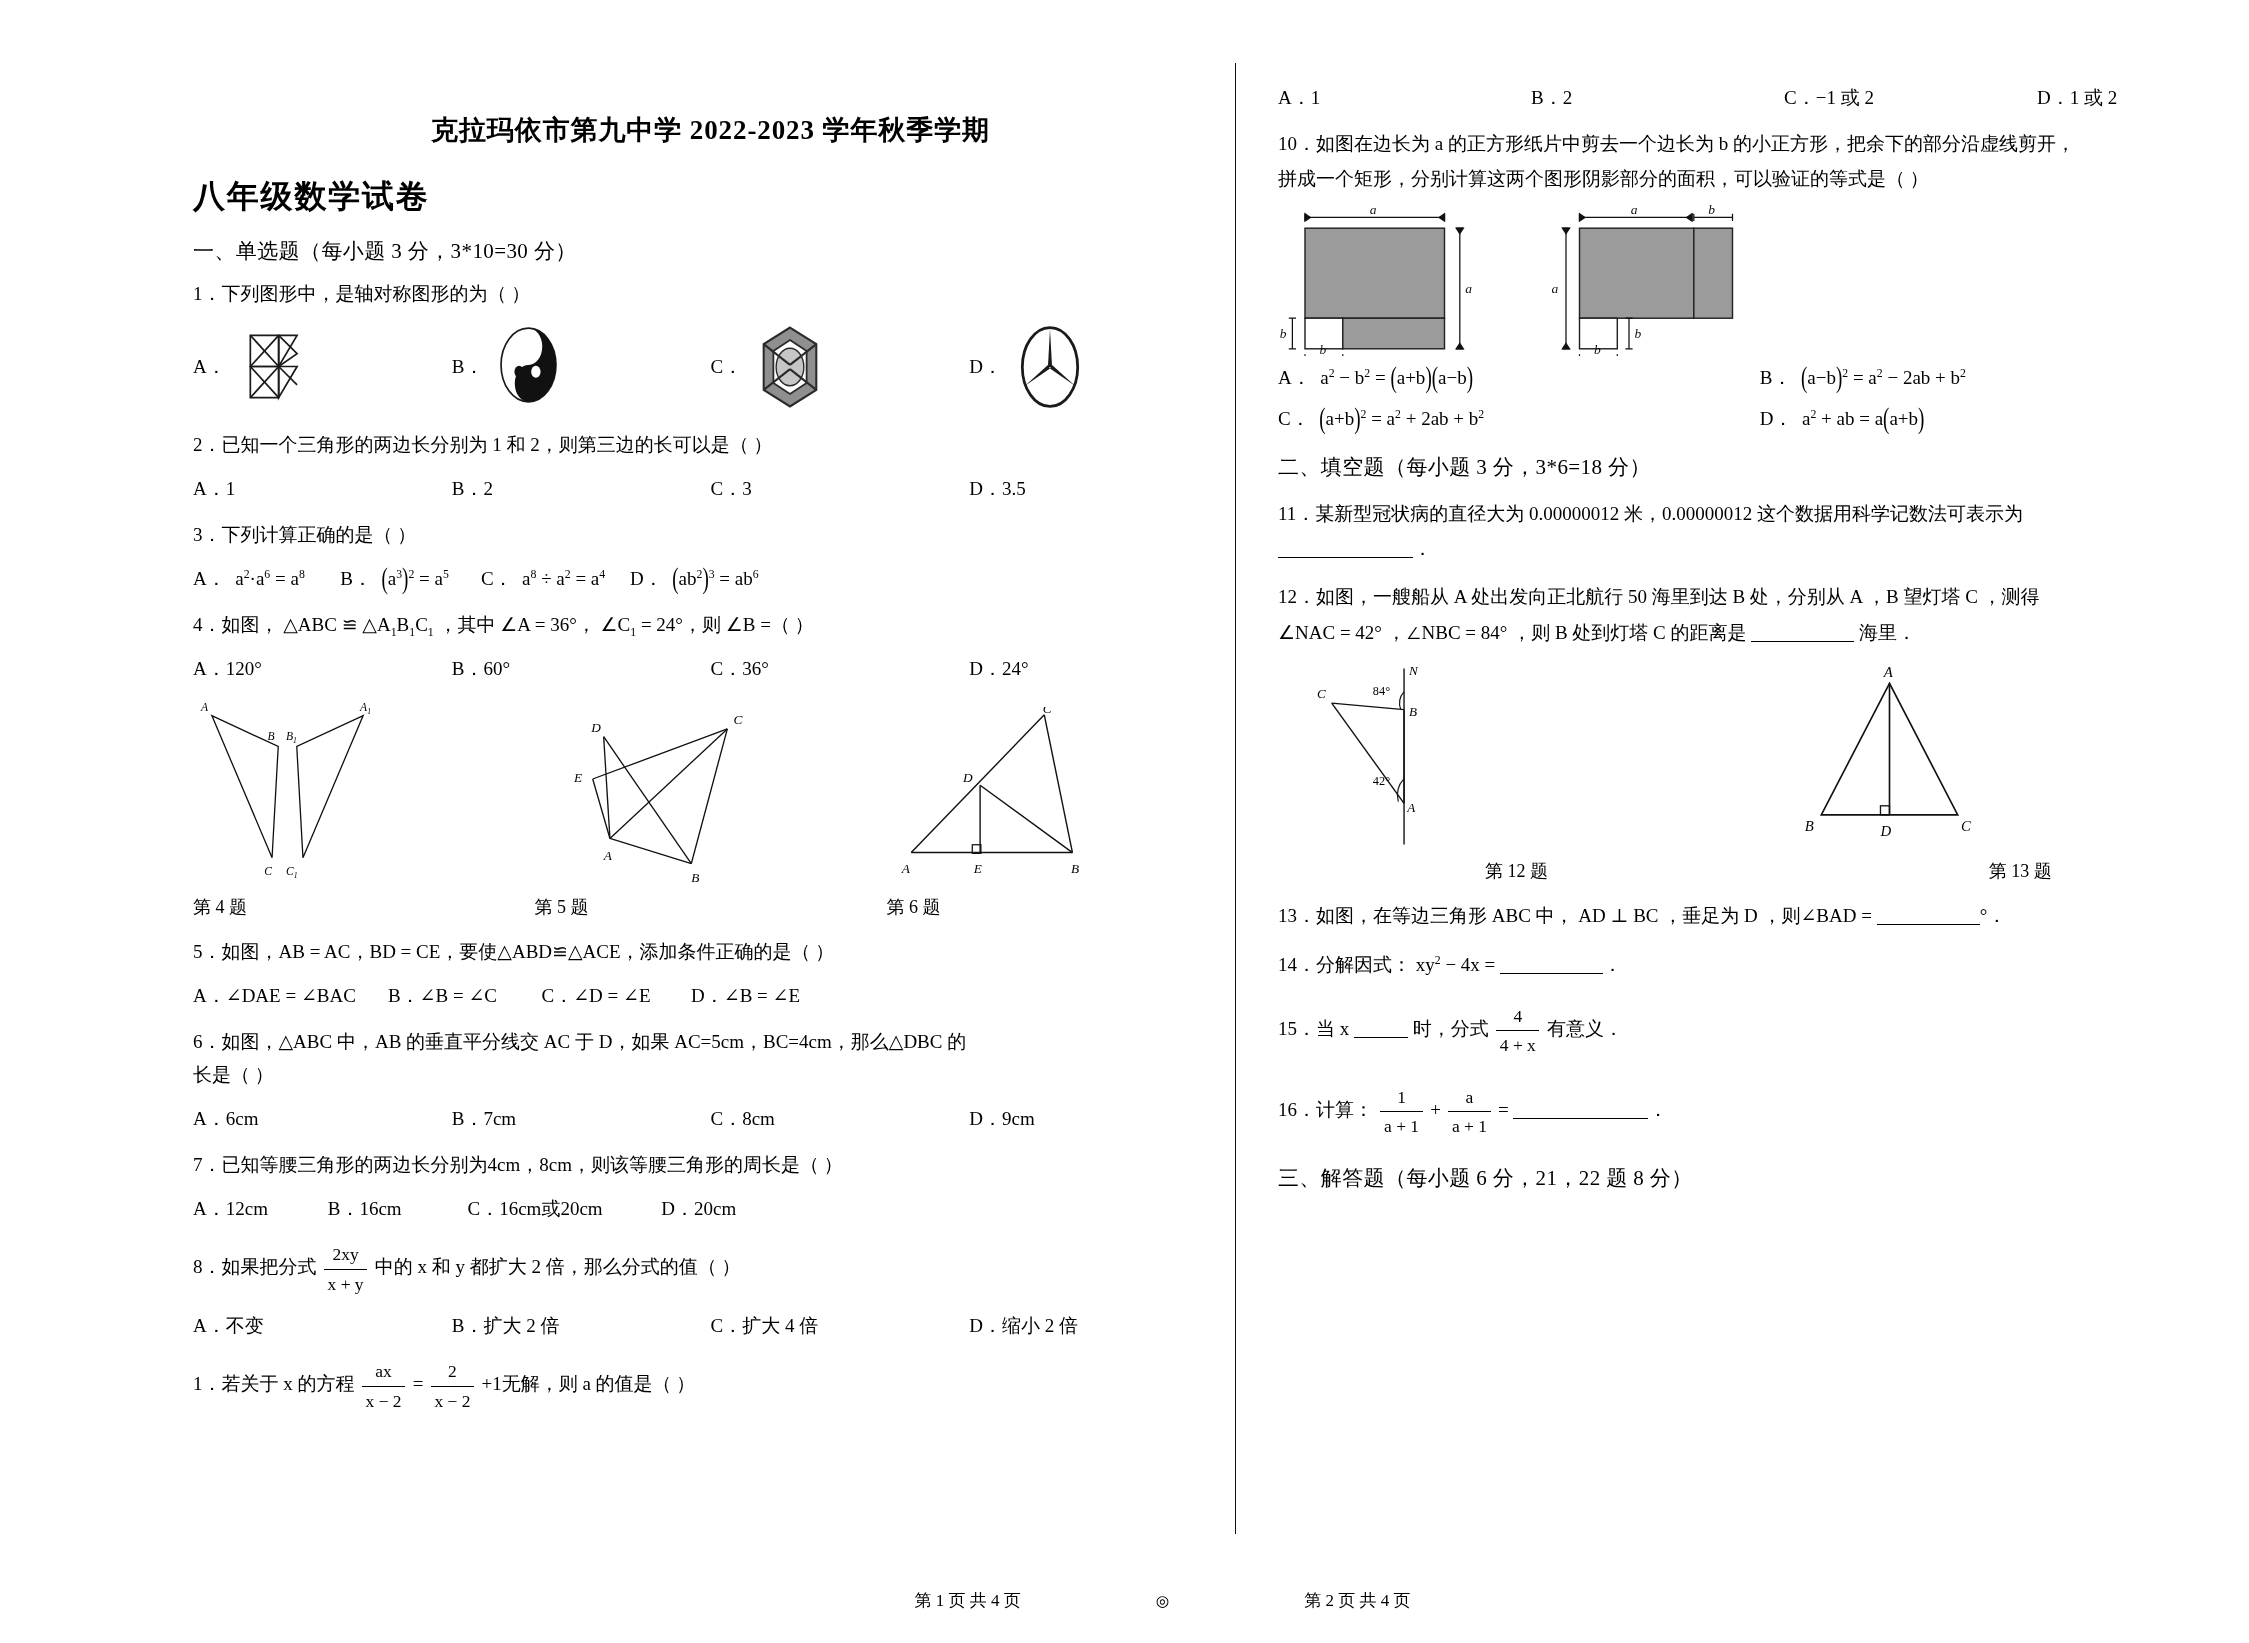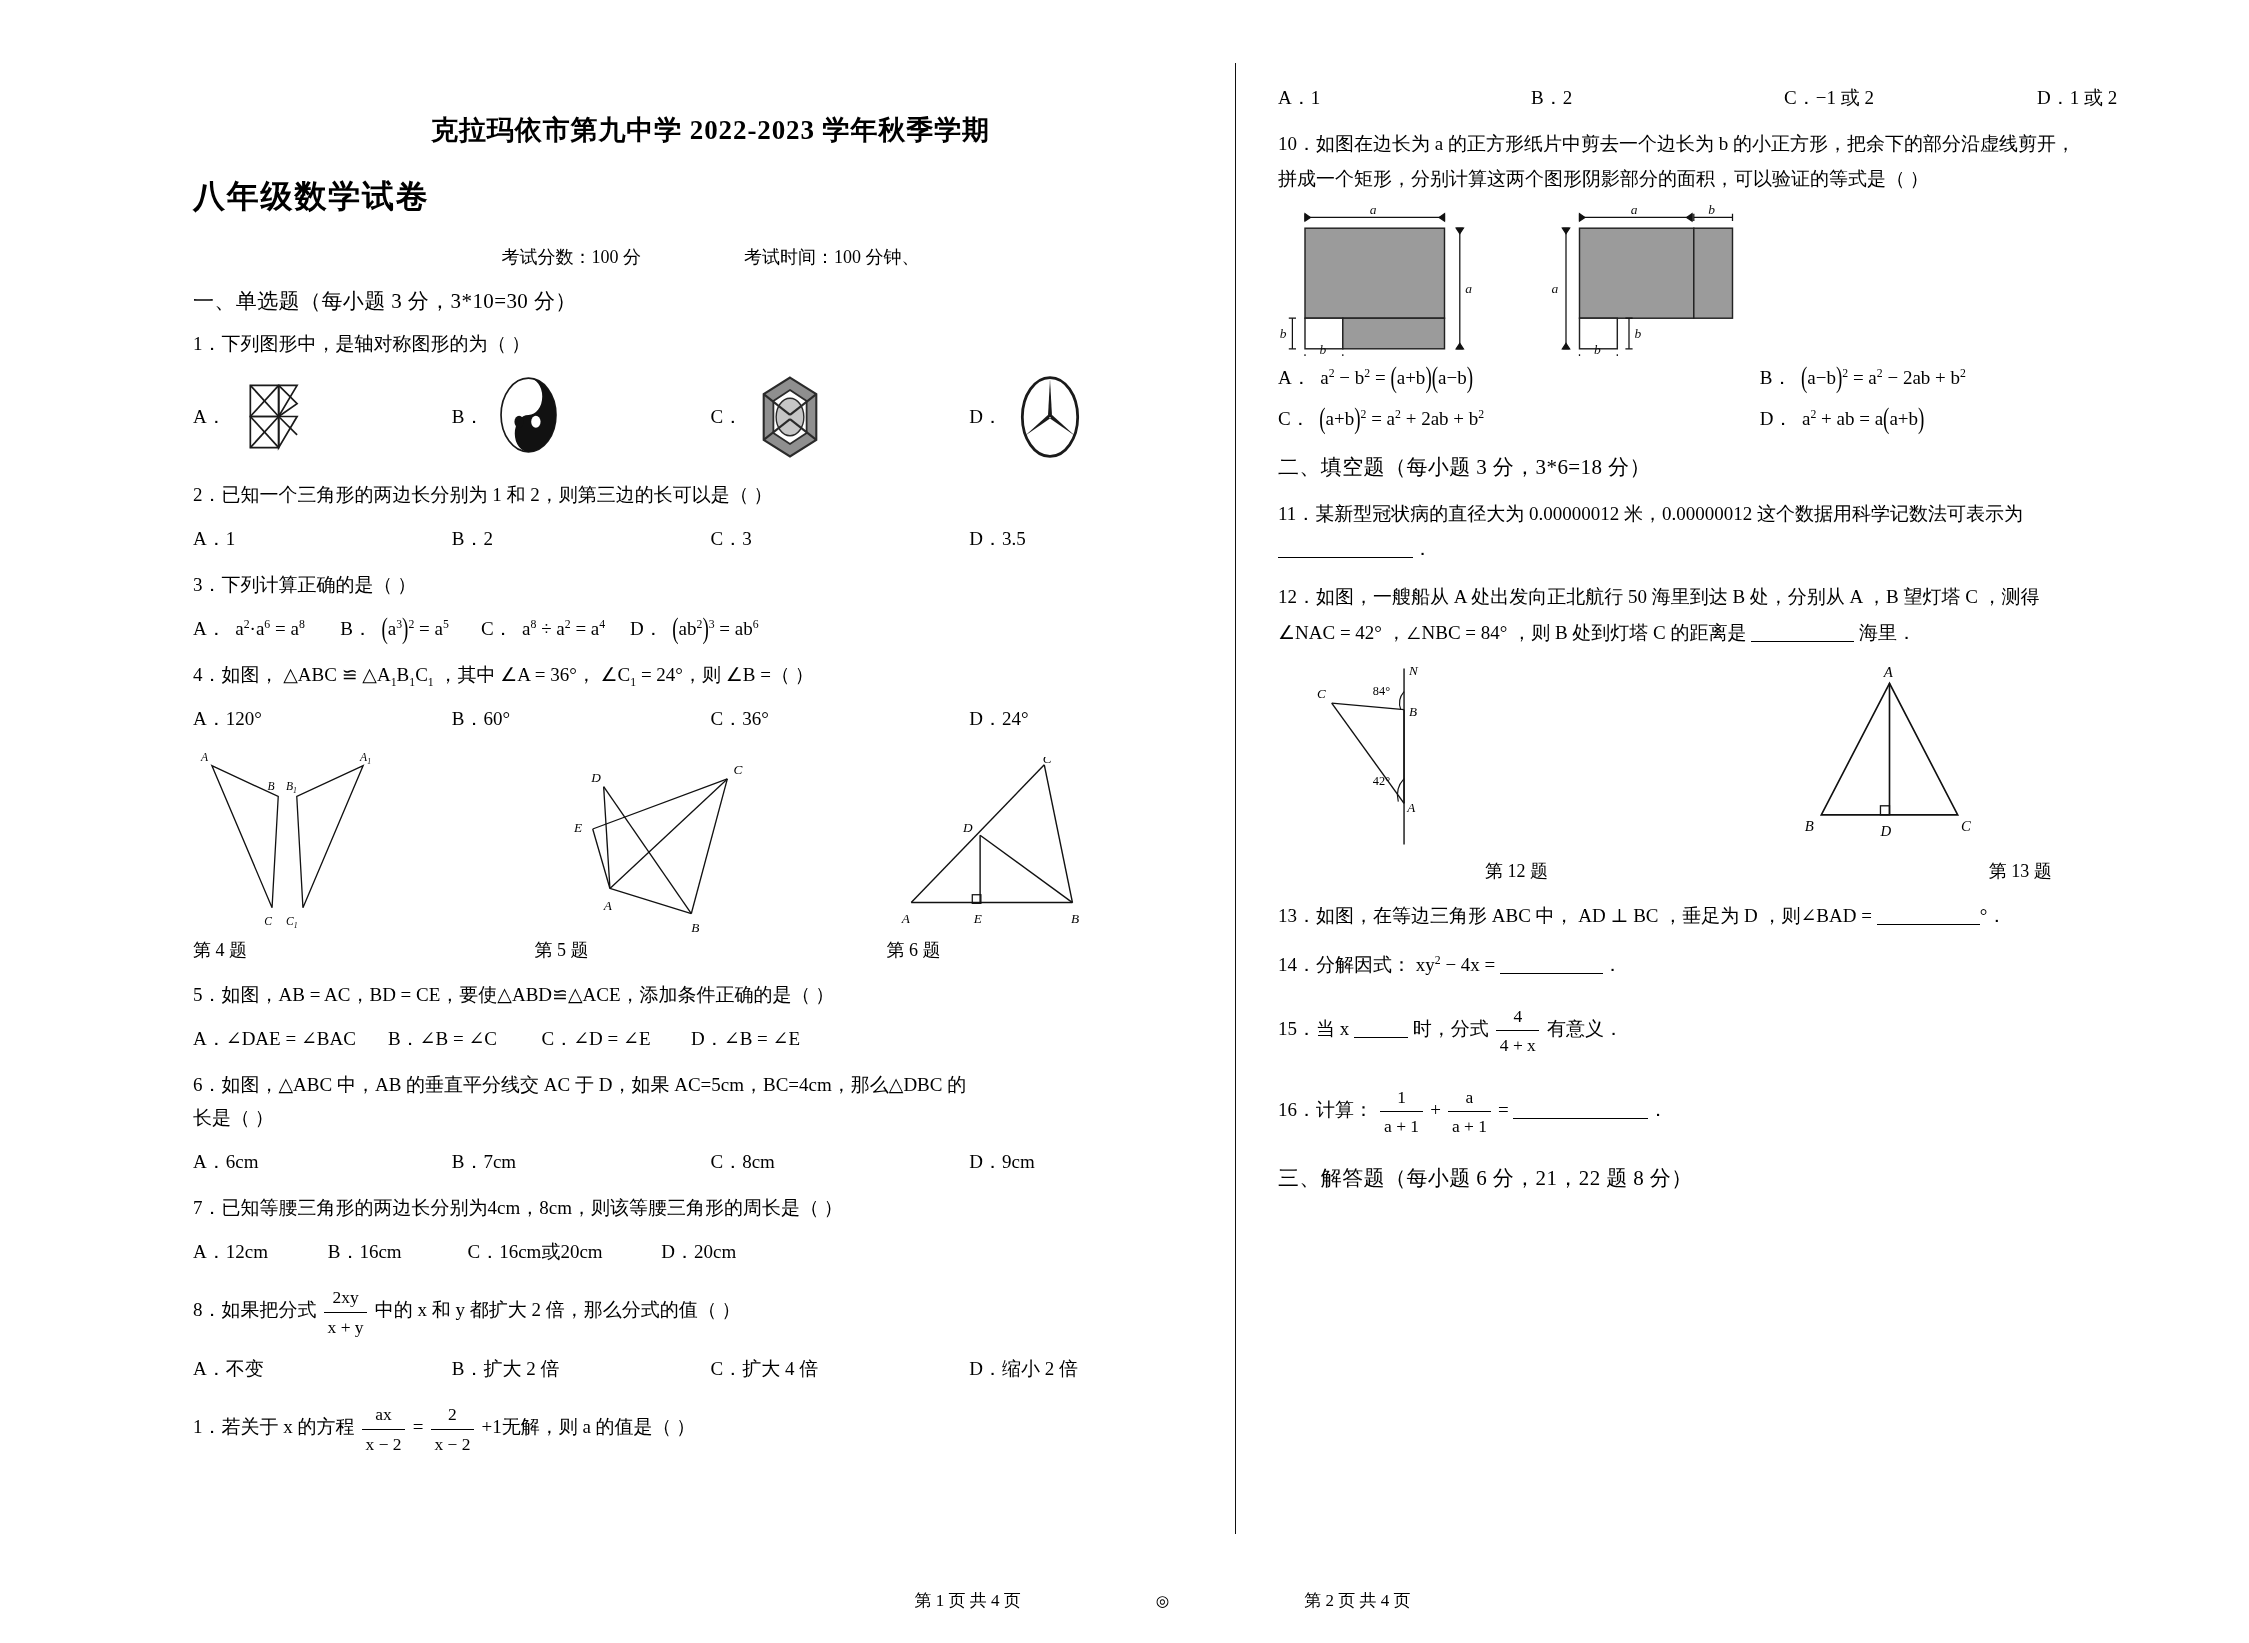--- a/index.html
+++ b/index.html
@@ -38,21 +38,21 @@
   .frac .num{display:block;padding:0 3.6px;font-size:0.92em;}
   .frac .den{display:block;border-top:1.1px solid #000;padding:0 3.6px;font-size:0.92em;}
   .paren{display:inline-block;transform:scaleY(1.5);font-size:1.0em;}
   .blank{display:inline-block;border-bottom:1.3px solid #000;min-width:85px;height:1.05em;vertical-align:-0.18em;}
   .blank.s{min-width:54px;}
   .blank.m{min-width:103px;}
   .blank.l{min-width:135px;}
 
   
   .figrow{display:flex;align-items:flex-end;margin-top:11.7px;}
-  .figcap{display:flex;font-size:18px;margin-top:1px;}
+  .figcap{display:flex;font-size:18px;margin-top:8px;}
 
   .logorow{display:flex;align-items:center;margin-top:12.6px;font-size:19px;}
   .logorow .cell{display:flex;align-items:center;width:25%;}
   .logorow .lbl{margin-right:11.7px;}
 
   svg{display:block;}
   .footer{position:absolute;left:0;right:0;bottom:32px;display:flex;justify-content:center;
           align-items:center;font-size:17px;gap:135px;}
   .fsym{font-size:15.3px;}
 </style>
@@ -61,24 +61,20 @@
 
 <div class="page">
 
   <div class="divider"></div>
 
   <div class="col colL">
 
     <div class="title1">克拉玛依市第九中学 2022-2023 学年秋季学期</div>
     <div class="title2">八年级数学试卷</div>
 
-    <div class="examline">
-      <span>考试分数：100 分</span>
-      <span>考试时间：100 分钟、</span>
-    </div>
 
     <div class="sechead">一、单选题（每小题 3 分，3*10=30 分）</div>
 
     <div class="q tight">1．下列图形中，是轴对称图形的为（        ）</div>
     <div class="logorow">
       <div class="cell">
         <span class="lbl">A．</span>
         <span>
           <svg width="72" height="85" viewBox="0 0 100 120">
             <g stroke="#1a1a1a" stroke-width="2.4" fill="none">

